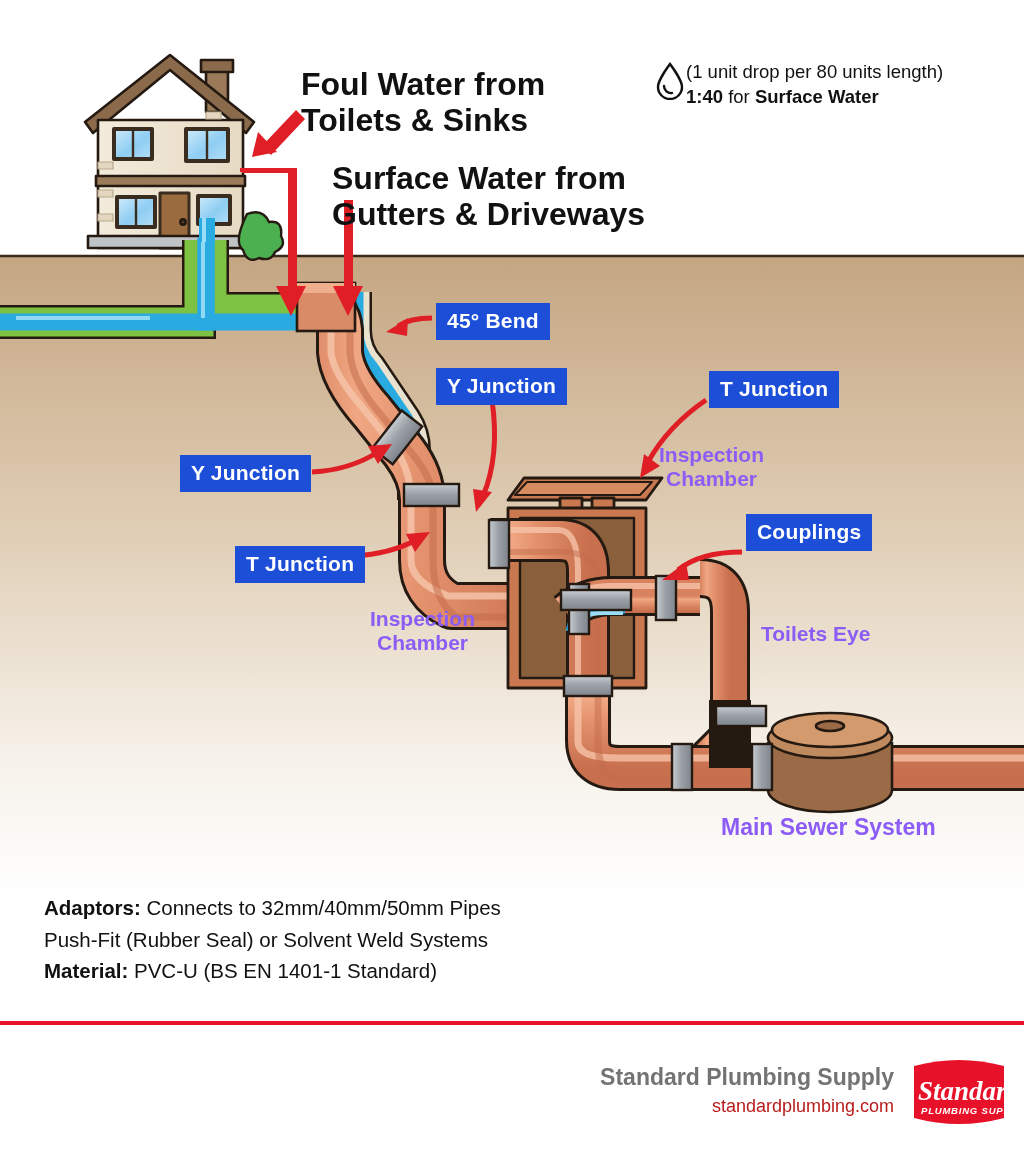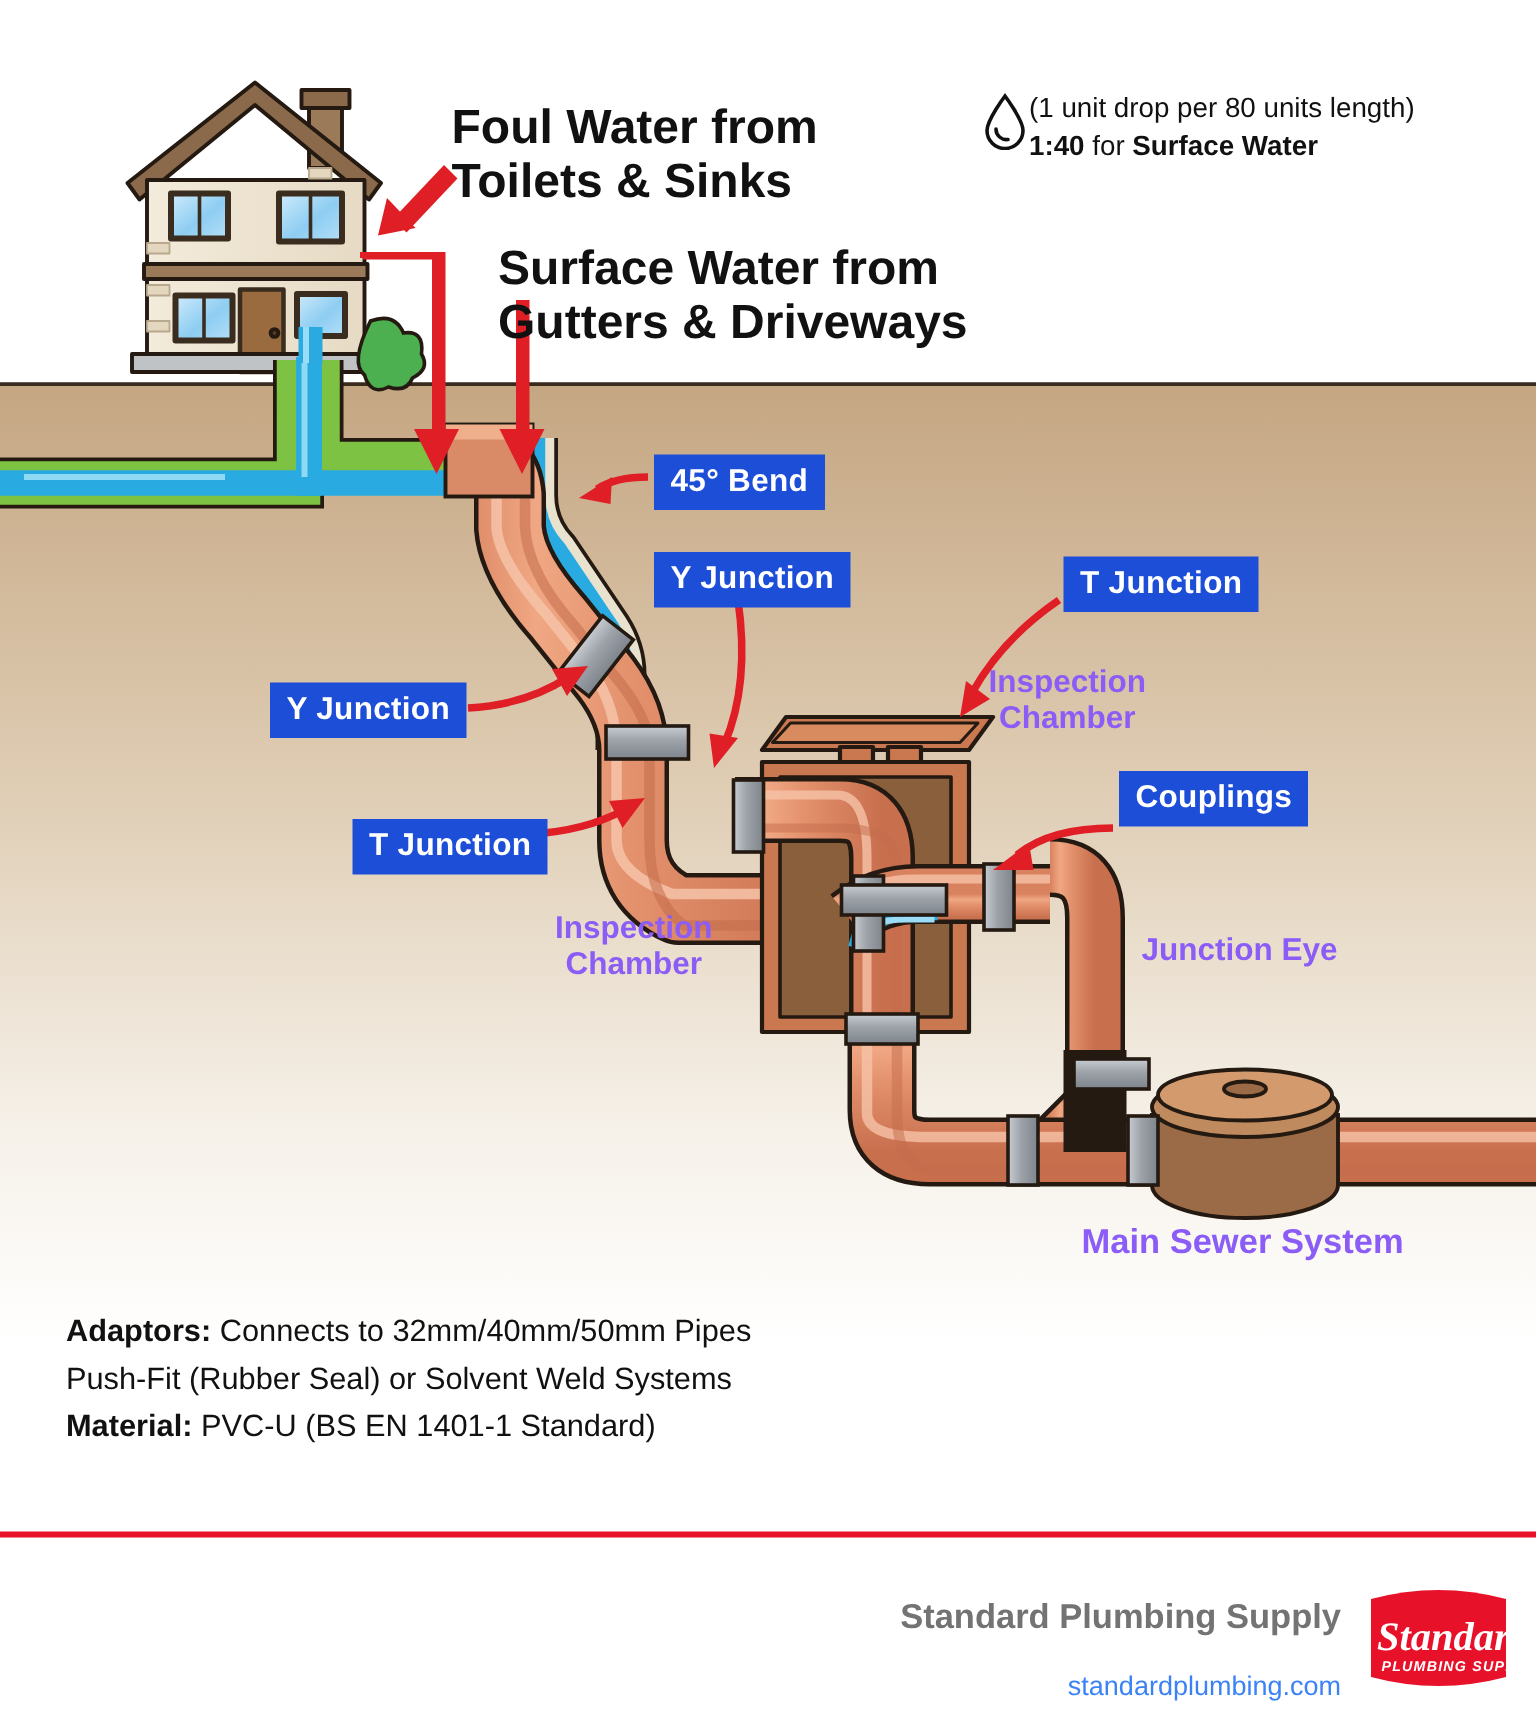--- a/index.html
+++ b/index.html
@@ -32,32 +32,32 @@
   .flow-badge{position:absolute;left:46px;top:762px;width:370px;height:86px;
               background:#DD1F26;border-radius:12px;box-sizing:border-box;
               display:flex;align-items:center;}
   .flow-badge .inner{position:absolute;inset:5px;border:2px solid #fff;
               border-radius:8px;pointer-events:none;}
   .flow-badge .drop{margin-left:22px;flex:0 0 auto;z-index:2;}
   .flow-badge .txt{z-index:2;margin-left:16px;color:#fff;font-weight:bold;
               font-size:25px;line-height:1.18;}
 
   
-  .specs{position:absolute;left:44px;top:872px;font-size:20.5px;
+  .specs{position:absolute;left:44px;top:892px;font-size:20.5px;
          line-height:1.54;color:#111;}
   .specs b{font-weight:bold;}
   .specs .row{white-space:nowrap;}
 
   
   .divider{position:absolute;left:0;top:1021px;width:1024px;height:4px;
            background:#E8112A;}
   .footer{position:absolute;left:0;top:1040px;width:1024px;height:114px;}
   .f-brand{position:absolute;right:130px;top:24px;text-align:right;}
   .f-name{font-size:23px;font-weight:bold;color:#737373;line-height:1.2;}
-  .f-url{font-size:18px;color:#3b82f6;line-height:1.35;margin-top:20px;}
+  .f-url{font-size:18px;color:#b91c1c;line-height:1.35;margin-top:2px;}
   .f-logo{position:absolute;right:16px;top:14px;width:98px;height:76px;}
 </style>
 </head>
 <body>
 
 <div class="stage">
 
   <svg class="art" viewBox="0 0 1024 1154">
     <defs>
       <linearGradient id="soilGrad" x1="0" y1="0" x2="0" y2="1">
@@ -347,21 +347,21 @@
   <div class="blab c" style="left:659px;top:443px;font-size:21px;">
     <div>Inspection</div>
     <div>Chamber</div>
   </div>
 
   <div class="blab c" style="left:370px;top:607px;font-size:21px;">
     <div>Inspection</div>
     <div>Chamber</div>
   </div>
 
-  <div class="blab" style="left:761px;top:622px;font-size:21px;">Junction Eye</div>
+  <div class="blab" style="left:761px;top:622px;font-size:21px;">Toilets Eye</div>
 
   <div class="blab" style="left:721px;top:815px;font-size:23px;">Main Sewer System</div>
 
 
   <div class="specs">
     <div class="row"><b>Adaptors:</b><span> Connects to 32mm/40mm/50mm Pipes</span></div>
     <div class="row"><span>Push-Fit (Rubber Seal) or Solvent Weld Systems</span></div>
     <div class="row"><b>Material:</b><span> PVC-U (BS EN 1401-1 Standard)</span></div>
   </div>
 

